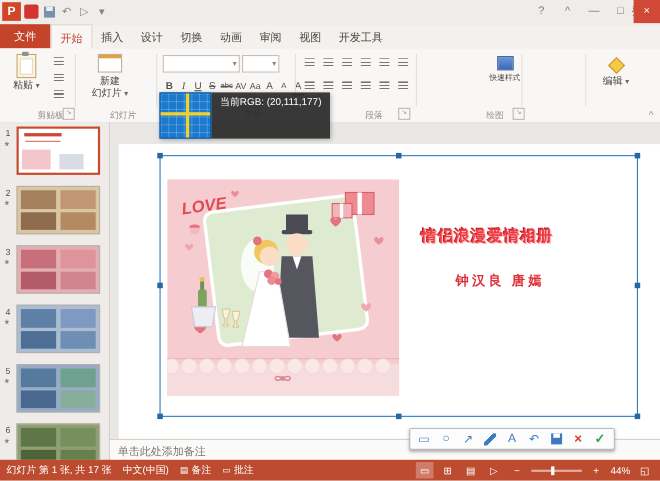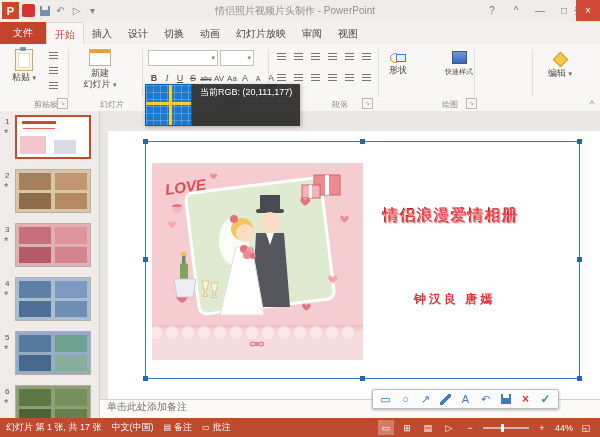--- a/index.html
+++ b/index.html
@@ -118,40 +118,40 @@
   .thumb-item:nth-child(6) .thumb::after{left:3px;bottom:3px;width:32px;height:16px;background:#4E6438;box-shadow:36px 0 0 #66804C;}
   
   .editor{position:absolute;left:100px;top:111px;right:0;bottom:38px;background:#E9E7E4;}
   .slide-canvas{position:absolute;left:8px;top:20px;right:0;bottom:0;background:#fff;}
   .capture{position:absolute;left:145px;top:141px;width:433px;height:236px;border:1px solid #2E7BC0;z-index:6;}
   .cap-h{position:absolute;width:5px;height:5px;background:#2468A8;}
   .h-tl{left:-3px;top:-3px;} .h-tm{left:calc(50% - 3px);top:-3px;} .h-tr{right:-3px;top:-3px;}
   .h-ml{left:-3px;top:calc(50% - 3px);} .h-mr{right:-3px;top:calc(50% - 3px);}
   .h-bl{left:-3px;bottom:-3px;} .h-bm{left:calc(50% - 3px);bottom:-3px;} .h-br{right:-3px;bottom:-3px;}
   .illus{position:absolute;left:152px;top:163px;width:211px;height:197px;z-index:2;}
-  .slide-title{position:absolute;left:383px;top:206px;width:200px;z-index:2;font-size:16px;font-weight:normal;
+  .slide-title{position:absolute;left:383px;top:206px;width:200px;z-index:2;font-size:14px;font-weight:bold;
                color:#EE3A42;letter-spacing:1px;
                text-shadow:1px 1px 0 #FFC6C6,-1px -1px 0 #C02028;}
   .slide-names{position:absolute;left:414px;top:247px;z-index:2;font-size:12px;font-weight:bold;
-               color:#DF3038;letter-spacing:3px;margin-top:44px;}
+               color:#DF3038;letter-spacing:3px;}
   
   .shot-toolbar{position:absolute;left:372px;top:389px;height:18px;background:#FCFCFC;border:1px solid #BCBCBC;
                 border-radius:2px;display:flex;align-items:center;padding:0 3px;gap:1px;z-index:30;
                 box-shadow:0 1px 3px rgba(0,0,0,.3);}
   .shot-btn{width:19px;height:16px;display:flex;align-items:center;justify-content:center;
             font-size:11px;color:#3D7BC0;}
   .cancel-tool{color:#D63C30;font-size:12px;font-weight:bold;}
   .confirm-tool{color:#2EA44E;font-size:12px;font-weight:bold;}
   .css-pen{display:inline-block;width:11px;height:11px;
            background:linear-gradient(135deg,transparent 38%,#3D7BC0 38%,#3D7BC0 62%,transparent 62%);}
   .css-save{display:inline-block;width:10px;height:10px;background:#3D7BC0;position:relative;}
   .css-save::after{content:"";position:absolute;left:2px;top:0;width:6px;height:4px;background:#fff;}
   
   .notes{position:absolute;left:100px;top:399px;right:0;height:19px;background:#FBFAF9;border-top:1px solid #D5D1CD;
-         display:flex;align-items:flex-start;padding-left:7px;color:#7A756F;box-sizing:border-box;}
+         display:flex;align-items:flex-end;padding-left:7px;color:#7A756F;box-sizing:border-box;}
   .statusbar{position:absolute;left:0;top:418px;right:0;height:19px;background:#BD4B30;color:#fff;
              display:flex;align-items:center;font-size:9px;padding:0 6px;gap:10px;box-sizing:border-box;}
   .sb-btn{display:flex;align-items:center;gap:3px;}
   .sb-ico{font-size:8px;}
   .sb-right{margin-left:auto;display:flex;align-items:center;gap:5px;}
   .view-btn{width:16px;height:15px;display:flex;align-items:center;justify-content:center;font-size:9px;}
   .view-btn.active{background:rgba(255,255,255,.28);}
   .zoom-slider{width:46px;height:2px;background:rgba(255,255,255,.55);position:relative;}
   .zoom-knob{position:absolute;left:18px;top:-3px;width:3px;height:8px;background:#fff;}
 </style>
@@ -162,41 +162,40 @@
   <div class="qat">
     <span class="app-icon">P</span>
     <span class="record-icon"></span>
     <span class="qat-btn">
         <span class="css-floppy"></span>
       </span>
     <span class="qat-btn">↶</span>
     <span class="qat-btn">▷</span>
     <span class="qat-btn">▾</span>
   </div>
-  <div class="title-text">情侣照片视频片头制作 - PowerPoint</div>
   <div class="win-controls">
     <span class="win-btn">?</span>
     <span class="win-btn">^</span>
     <span class="win-btn">—</span>
     <span class="win-btn">□</span>
     <span class="win-btn win-close">×</span>
   </div>
 </div>
 
 <div class="tabrow">
   <span class="file-tab">文件</span>
   <span class="tabstrip">
       <span class="tab active">开始</span>
       <span class="tab">插入</span>
       <span class="tab">设计</span>
       <span class="tab">切换</span>
       <span class="tab">动画</span>
-      <span class="tab">幻灯片放映</span>
       <span class="tab">审阅</span>
       <span class="tab">视图</span>
+      <span class="tab">开发工具</span>
     </span>
 </div>
 <span class="signin">登录</span>
 
 <div class="ribbon">
   <div class="bigbtn paste-btn">
     <span class="clip-ico"></span>
     <span class="btn-label"><span>粘贴</span>
       <span class="caret">▾</span></span>
   </div>
@@ -274,24 +273,20 @@
       </span>
       <span class="pbtn">
         <span class="bars"></span>
       </span>
       <span class="pbtn">
         <span class="bars"></span>
       </span>
     </div>
   <div class="vsep" style="left:378px"></div>
 
-  <div class="bigbtn draw-btn d1">
-    <span class="shapes-ico"></span>
-    <span class="btn-label">形状</span>
-  </div>
   <div class="bigbtn draw-btn d3">
     <span class="qs-ico"></span>
     <span class="btn-label">快速样式</span>
   </div>
   <div class="vsep" style="left:474px"></div>
   <div class="vsep" style="left:532px"></div>
 
   <div class="bigbtn edit-btn">
     <span class="edit-ico"></span>
     <span class="btn-label"><span>编辑</span>

